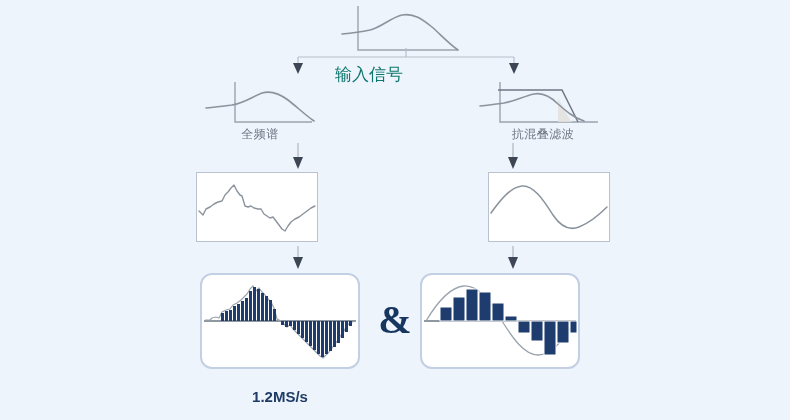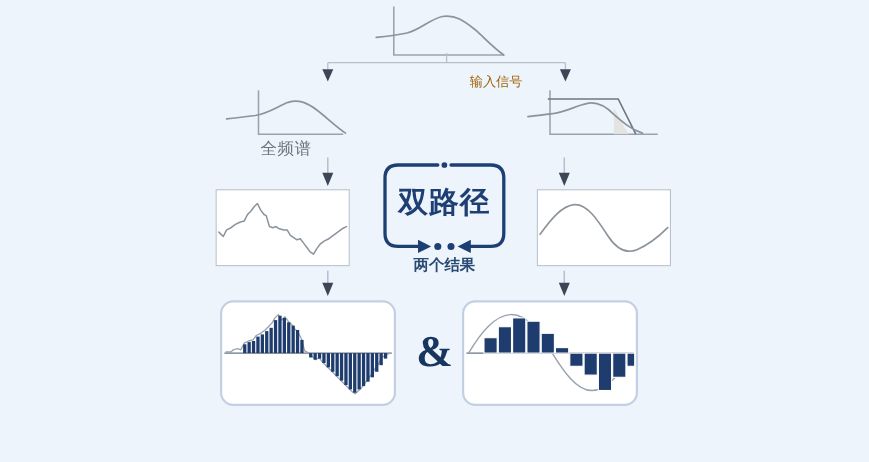--- a/index.html
+++ b/index.html
@@ -8,26 +8,26 @@
     background:#edf4fc;
     font-family:"Liberation Sans","DejaVu Sans",sans-serif;
     overflow:hidden;
   }
   #stage{position:relative;width:790px;height:420px;}
   .abs{position:absolute;}
 
   
   .cap{
     color:#6d7580;
-    font-size:15px;
+    font-size:12px;
     text-align:center;
     letter-spacing:0.5px;
     white-space:nowrap;
   }
-  .t-input{font-size:12px;line-height:17px;color:#a16207;text-align:right;white-space:nowrap;}
+  .t-input{font-size:17px;line-height:17px;color:#0f766e;text-align:left;white-space:nowrap;}
   .t-onechan{font-size:15px;color:#1f3b66;font-weight:bold;text-align:center;white-space:nowrap;}
   .t-tworesult{font-size:14px;color:#2a4a72;font-weight:bold;text-align:center;white-space:nowrap;}
   .t-rate{font-size:15px;color:#1f3b66;font-weight:bold;text-align:center;white-space:nowrap;}
 
   
   .wavebox{
     background:#ffffff;
     border:1px solid #b9c2ce;
     box-sizing:border-box;
   }
@@ -113,20 +113,21 @@
   </div>
 
   <div class="abs" style="left:478px;top:78px;width:130px;height:52px;">
     <svg width="130" height="52" viewBox="0 0 130 52">
       <path d="M22 4 L22 44 L120 44" fill="none" stroke="#9aa3ad" stroke-width="1.4"></path>
       <path d="M20 12 L84 12 L100 44" fill="none" stroke="#6f7782" stroke-width="1.5"></path>
       <path d="M80 20 C84 26, 88 36, 94 44 L80 44 Z" fill="#e2e2de" opacity="0.85"></path>
       <path d="M2 28 C12 27, 18 26, 26 25 C38 23, 46 18, 56 16 C66 14, 74 20, 80 26 C88 33, 96 40, 106 43" fill="none" stroke="#8b939d" stroke-width="1.6" stroke-linecap="round"></path>
     </svg>
   </div>
+  <div class="abs cap" style="left:478px;top:126px;width:130px;">抗混叠滤波</div>
 
   <div class="abs" style="left:503px;top:143px;width:20px;height:28px;">
     <svg width="20" height="28" viewBox="0 0 20 28">
       <line x1="10" y1="0" x2="10" y2="16" stroke="#b6bfca" stroke-width="1.4"></line>
       <polygon points="5,14 15,14 10,26" fill="#3d4654"></polygon>
     </svg>
   </div>
 
   <div class="abs wavebox" style="left:488px;top:172px;width:122px;height:70px;">
     <svg width="120" height="68" viewBox="0 0 120 68">
@@ -134,36 +135,20 @@
     </svg>
   </div>
 
   <div class="abs" style="left:503px;top:246px;width:20px;height:26px;">
     <svg width="20" height="26" viewBox="0 0 20 26">
       <line x1="10" y1="0" x2="10" y2="13" stroke="#b6bfca" stroke-width="1.4"></line>
       <polygon points="5,11 15,11 10,23" fill="#3d4654"></polygon>
     </svg>
   </div>
 
-  <div class="abs badge-wrap" style="left:342px;top:146px;">
-    <svg width="124" height="92" viewBox="0 0 124 92" style="position:absolute;left:0;top:0;">
-
-      <path d="M56 4 L20 4 Q8 4 8 16 L8 66 Q8 78 20 78 L38 78" fill="none" stroke="#1e3f73" stroke-width="3" stroke-linecap="round"></path>
-      <path d="M68 4 L104 4 Q116 4 116 16 L116 66 Q116 78 104 78 L86 78" fill="none" stroke="#1e3f73" stroke-width="3" stroke-linecap="round"></path>
-
-      <polygon points="38,72 38,84 50,78" fill="#1e3f73"></polygon>
-      <polygon points="86,72 86,84 74,78" fill="#1e3f73"></polygon>
-
-      <circle cx="56" cy="78" r="3.2" fill="#1e3f73"></circle>
-      <circle cx="68" cy="78" r="3.2" fill="#1e3f73"></circle>
-      <circle cx="62" cy="4" r="2.6" fill="#1e3f73"></circle>
-    </svg>
-    <div class="badge-text">双路径</div>
-  </div>
-  <div class="abs t-tworesult" style="left:334px;top:232px;width:140px;">两个结果</div>
 
   <div class="abs panel" style="left:200px;top:273px;width:160px;height:96px;">
     <svg width="156" height="92" viewBox="0 0 156 92">
       <line x1="2" y1="46" x2="154" y2="46" stroke="#6a7582" stroke-width="1.3"></line>
 
       <path d="M3 45 L8 45 L10 43 L14 42 L17 43 L20 37 L24 35 L28 34 L31 30 L35 28 L39 25 L42 22 L45 19 L48 14 L51 11 L54 16 L57 13 L60 17 L63 20 L66 24 L69 27 L72 33 L75 44 L79 46 L82 49 L85 52 L88 50 L91 54 L94 57 L97 60 L100 63 L103 66 L106 69 L109 72 L112 75 L115 78 L118 81 L121 83 L124 80 L127 77 L130 73 L133 69 L136 65 L139 60 L142 56 L145 50 L150 47 L154 46" fill="none" stroke="#9aa3ad" stroke-width="1.2" stroke-linejoin="round"></path>
 
       <g fill="#1f3c6e">
         <rect x="19" y="38" width="3" height="8"></rect>
         <rect x="23" y="36" width="3" height="10"></rect>
@@ -194,20 +179,21 @@
         <rect x="123" y="46" width="3" height="33"></rect>
         <rect x="127" y="46" width="3" height="30"></rect>
         <rect x="131" y="46" width="3" height="26"></rect>
         <rect x="135" y="46" width="3" height="22"></rect>
         <rect x="139" y="46" width="3" height="17"></rect>
         <rect x="143" y="46" width="3" height="11"></rect>
         <rect x="147" y="46" width="3" height="5"></rect>
       </g>
     </svg>
   </div>
+  <div class="abs t-rate" style="left:210px;top:388px;width:140px;">1.2MS/s</div>
 
   <div class="abs amp" style="left:375px;top:300px;width:40px;text-align:center;">&amp;</div>
 
   <div class="abs panel" style="left:420px;top:273px;width:160px;height:96px;">
     <svg width="156" height="92" viewBox="0 0 156 92">
       <line x1="2" y1="46" x2="154" y2="46" stroke="#6a7582" stroke-width="1.3"></line>
 
       <path d="M4 46 C16 26, 28 12, 42 11 C58 10, 70 30, 80 46 C90 62, 102 80, 116 80 C130 80, 144 62, 152 46" fill="none" stroke="#9aa3ad" stroke-width="1.3"></path>
 
       <g fill="#1f3c6e" stroke="#ffffff" stroke-width="1">

